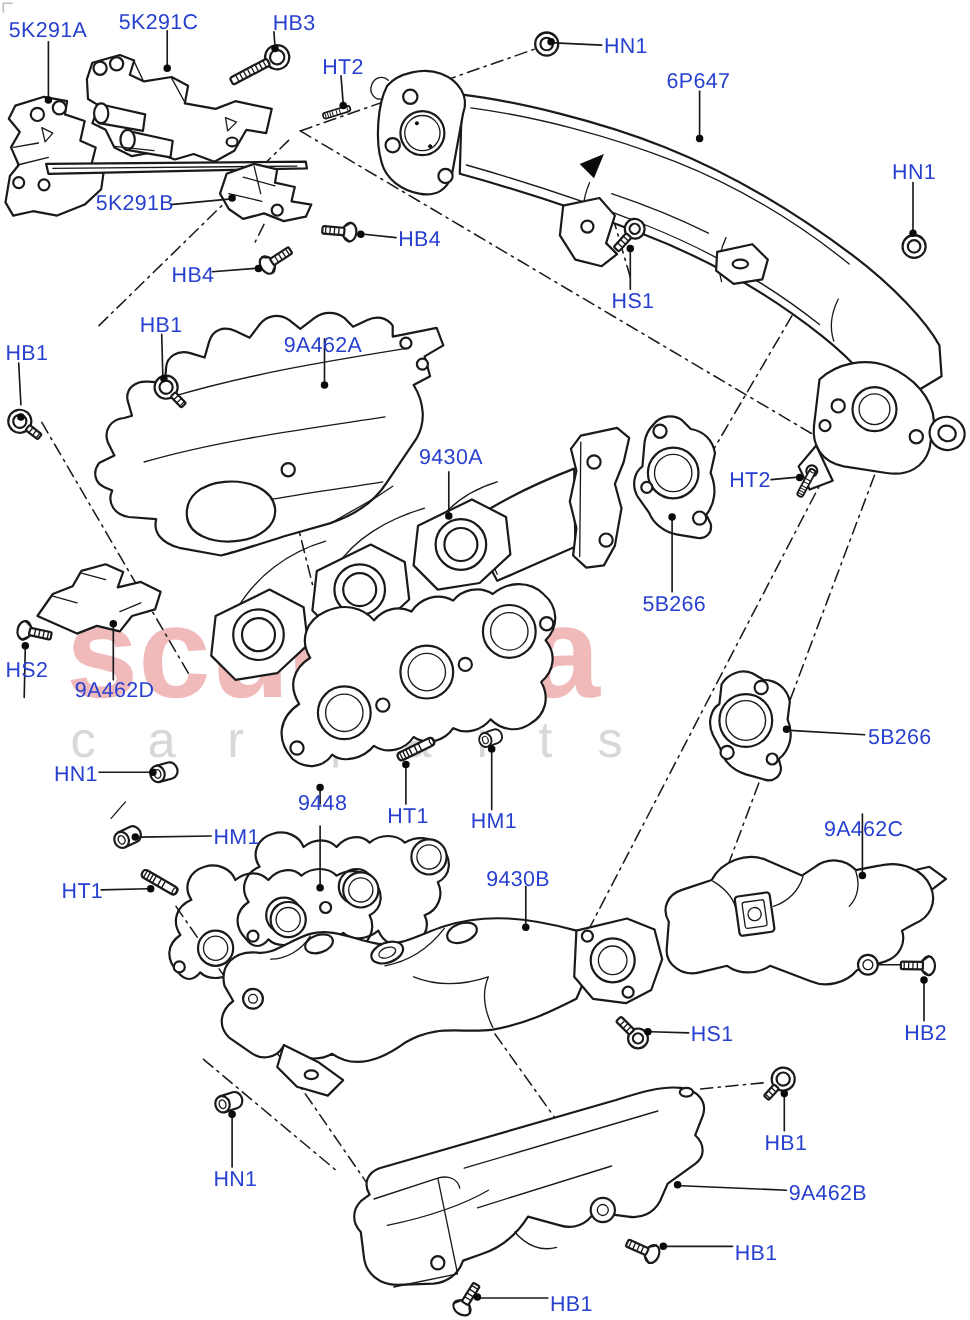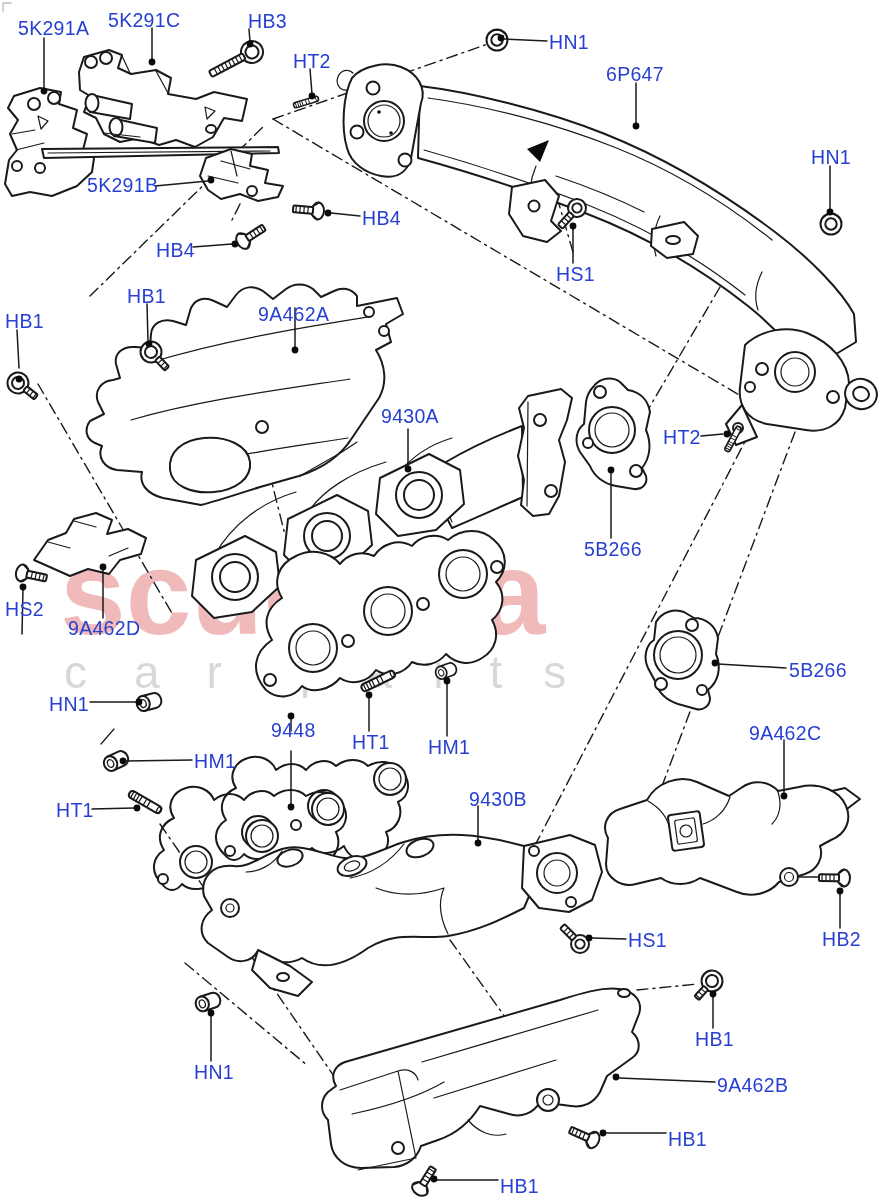--- a/index.html
+++ b/index.html
@@ -447,21 +447,21 @@
         <circle class="dot" cx="616" cy="1077" r="3.4"></circle>
     <path class="leader" d="M666,1133 L606,1133"></path>
         <circle class="dot" cx="603" cy="1133" r="3.4"></circle>
     <path class="leader" d="M498,1180 L437,1180"></path>
         <circle class="dot" cx="434" cy="1179" r="3.4"></circle>
     <path class="leader" d="M211,1061 L211,1016"></path>
         <circle class="dot" cx="211" cy="1013" r="3.4"></circle>
   </g>
 </svg>
 
-<div class="lbl" style="left:18px;top:18px">5K291A</div>
+<div class="lbl" style="left:8px;top:18px">5K291A</div>
 <div class="lbl" style="left:108px;top:10px">5K291C</div>
 <div class="lbl" style="left:248px;top:11px">HB3</div>
 <div class="lbl" style="left:293px;top:51px">HT2</div>
 <div class="lbl" style="left:549px;top:32px">HN1</div>
 <div class="lbl" style="left:606px;top:64px">6P647</div>
 <div class="lbl" style="left:811px;top:147px">HN1</div>
 <div class="lbl" style="left:87px;top:175px">5K291B</div>
 <div class="lbl" style="left:362px;top:208px">HB4</div>
 <div class="lbl" style="left:156px;top:240px">HB4</div>
 <div class="lbl" style="left:556px;top:264px">HS1</div>
@@ -471,24 +471,24 @@
 <div class="lbl" style="left:381px;top:406px">9430A</div>
 <div class="lbl" style="left:663px;top:427px">HT2</div>
 <div class="lbl" style="left:584px;top:539px">5B266</div>
 <div class="lbl" style="left:68px;top:618px">9A462D</div>
 <div class="lbl" style="left:5px;top:599px">HS2</div>
 <div class="lbl" style="left:49px;top:694px">HN1</div>
 <div class="lbl" style="left:789px;top:660px">5B266</div>
 <div class="lbl" style="left:271px;top:720px">9448</div>
 <div class="lbl" style="left:352px;top:732px">HT1</div>
 <div class="lbl" style="left:428px;top:737px">HM1</div>
-<div class="lbl" style="left:749px;top:723px">9A462C</div>
+<div class="lbl" style="left:749px;top:744px">9A462C</div>
 <div class="lbl" style="left:194px;top:751px">HM1</div>
 <div class="lbl" style="left:56px;top:800px">HT1</div>
-<div class="lbl" style="left:469px;top:789px">9430B</div>
+<div class="lbl" style="left:442px;top:789px">9430B</div>
 <div class="lbl" style="left:628px;top:930px">HS1</div>
 <div class="lbl" style="left:822px;top:929px">HB2</div>
 <div class="lbl" style="left:695px;top:1029px">HB1</div>
 <div class="lbl" style="left:717px;top:1075px">9A462B</div>
 <div class="lbl" style="left:668px;top:1129px">HB1</div>
 <div class="lbl" style="left:500px;top:1176px">HB1</div>
 <div class="lbl" style="left:194px;top:1062px">HN1</div>
 
 </div>
 

